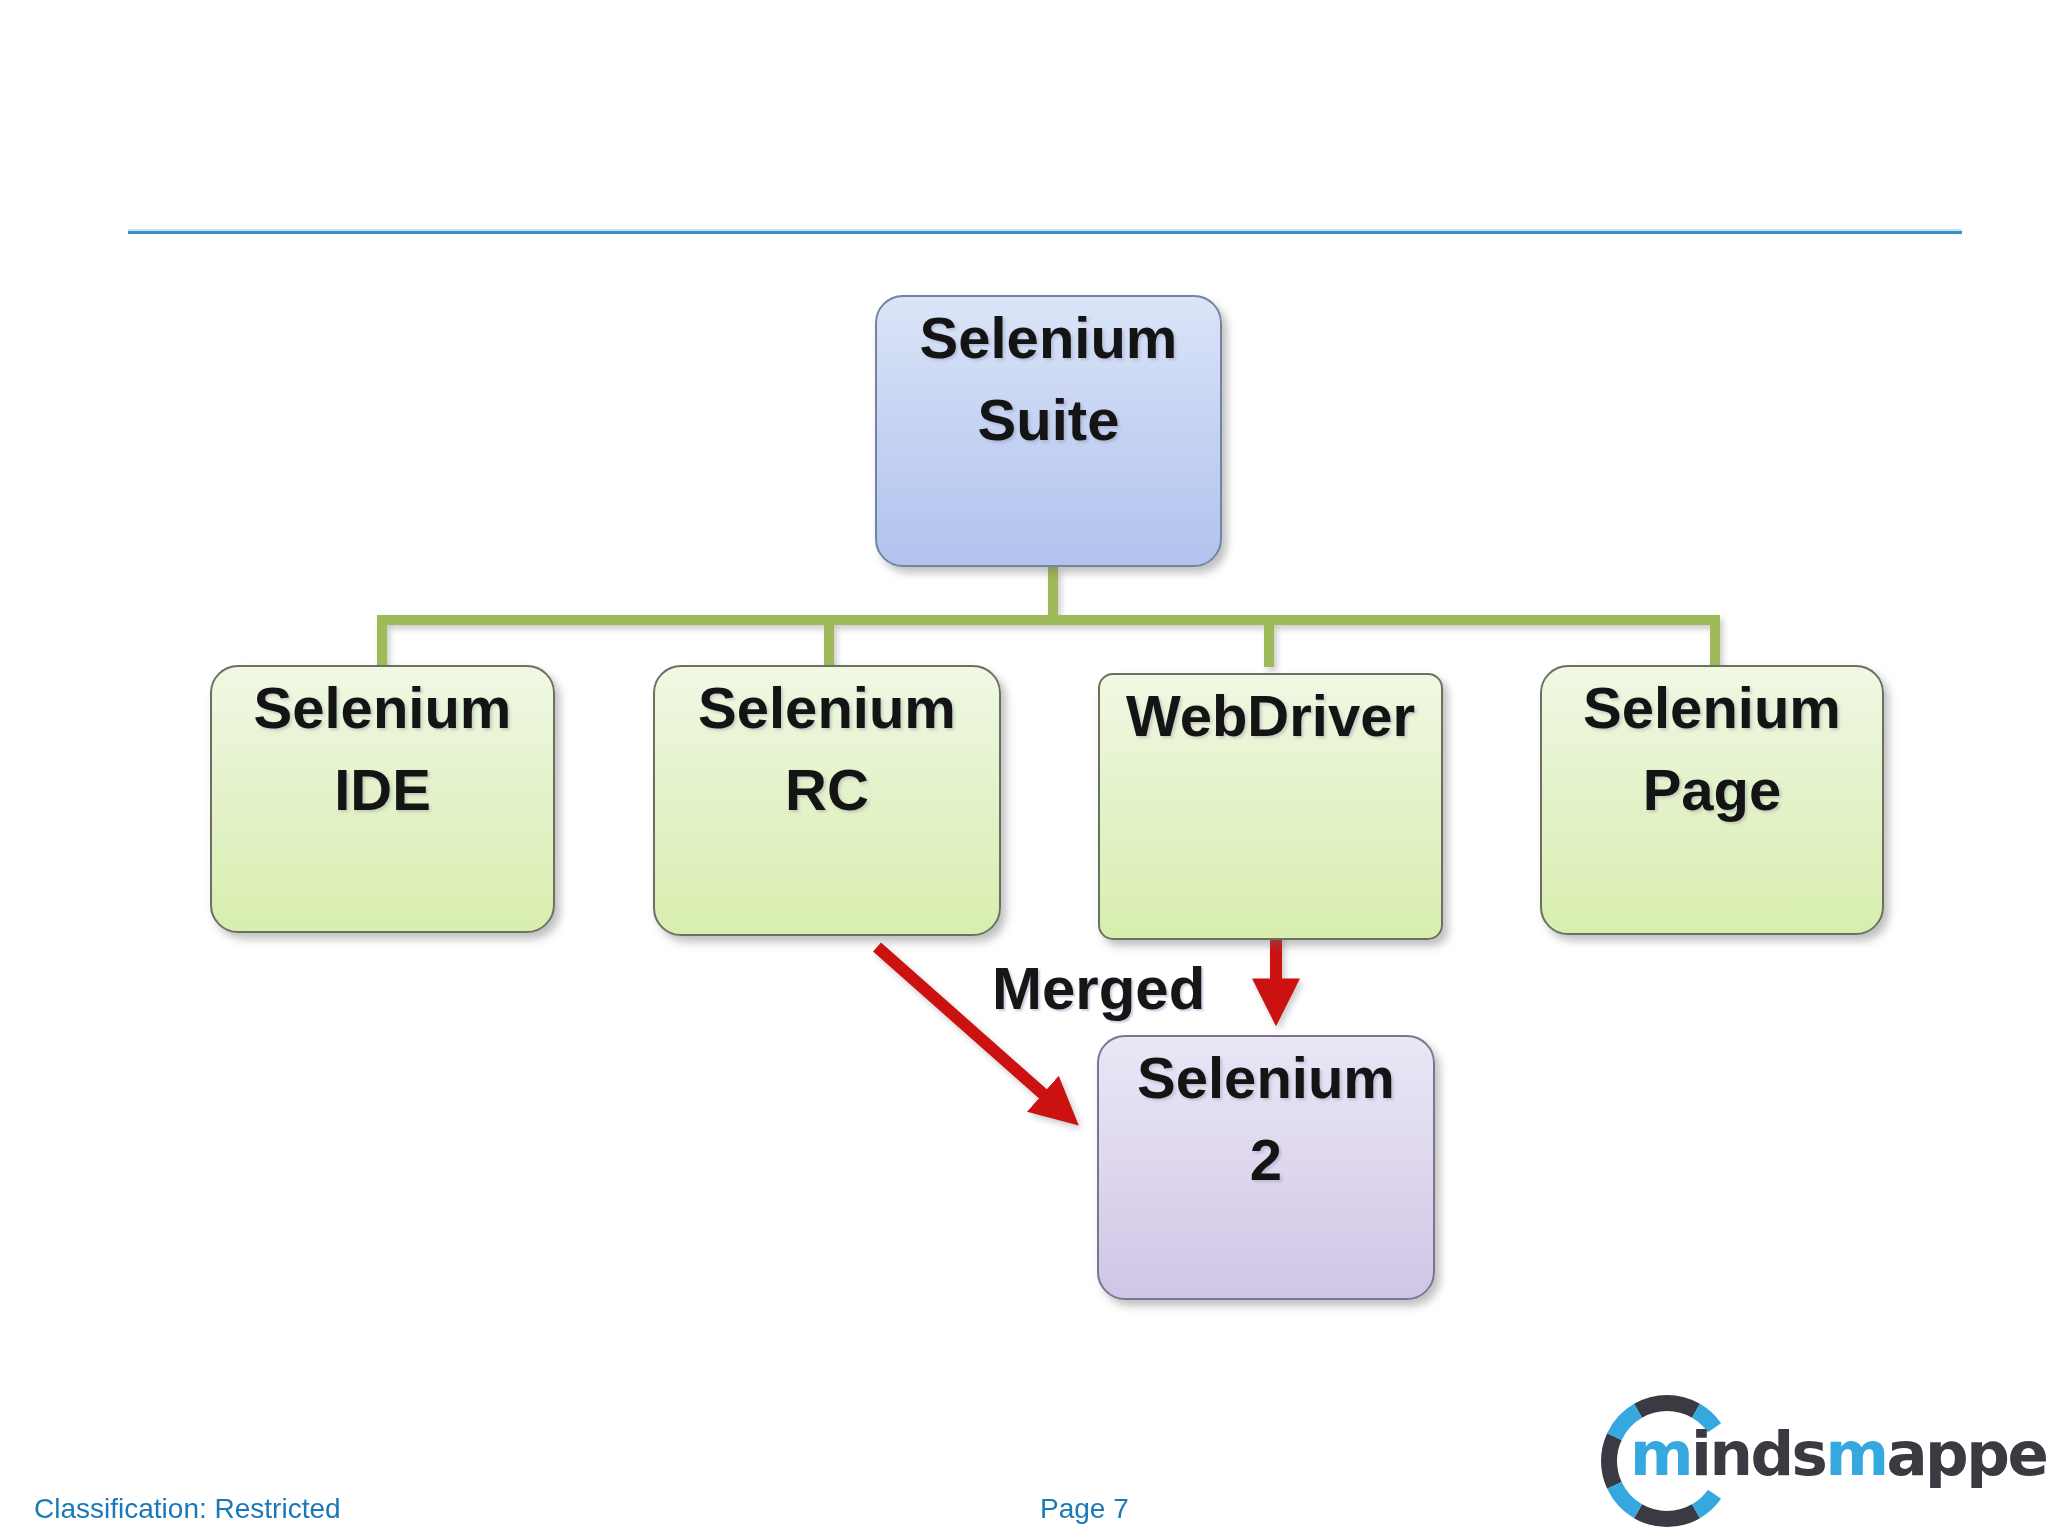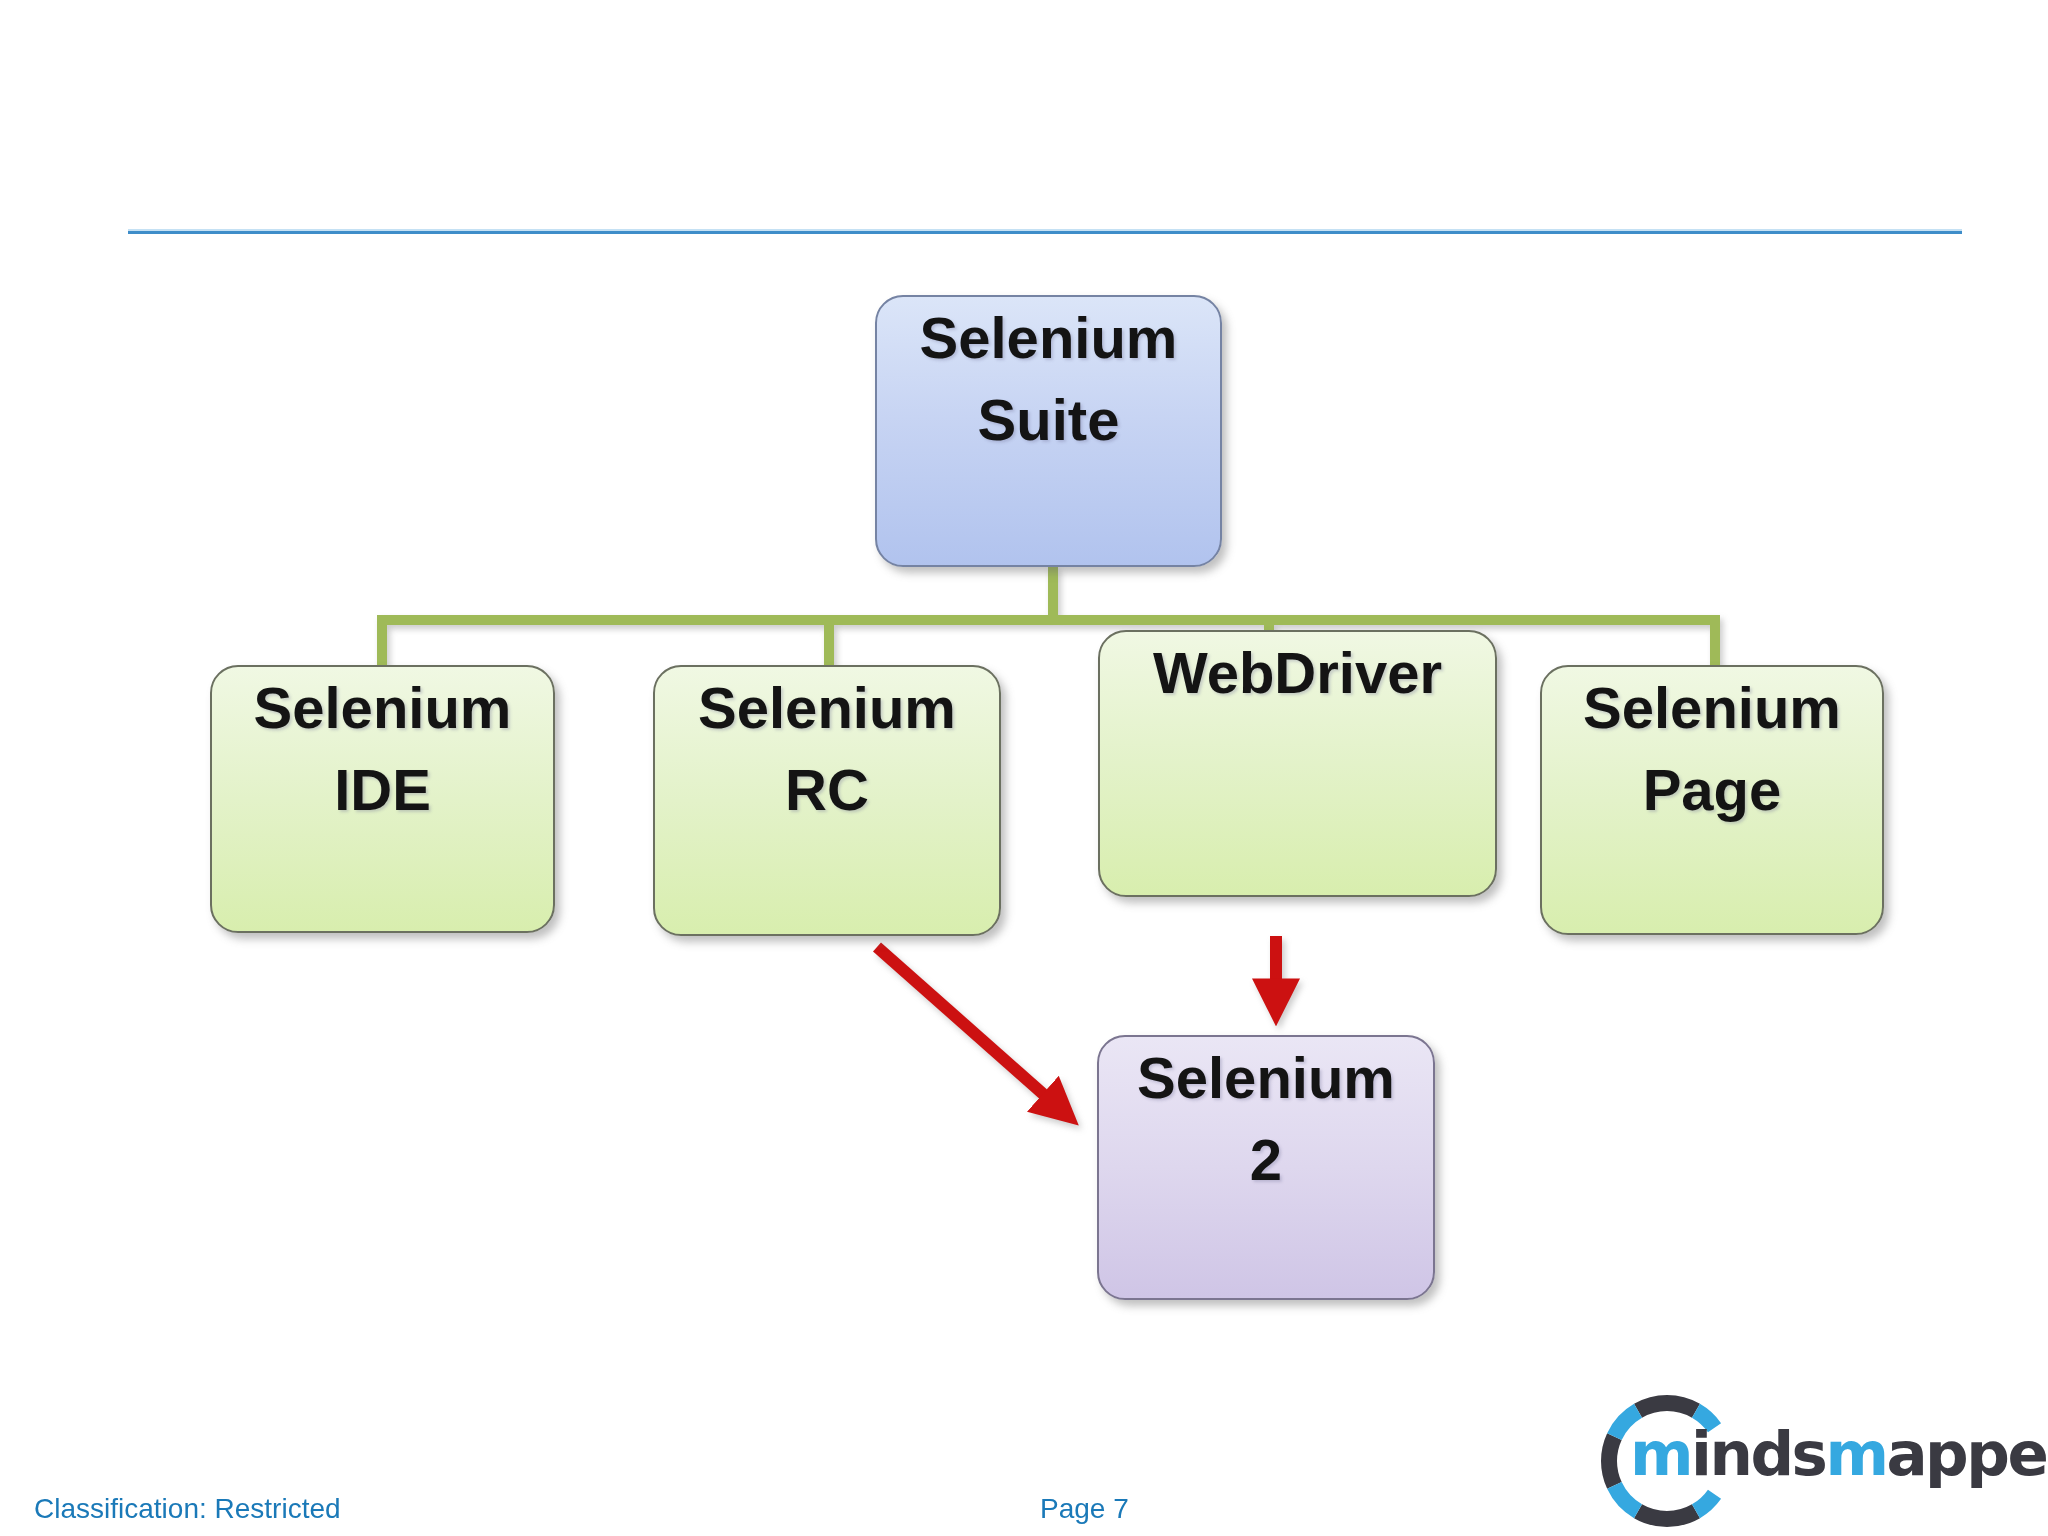--- a/index.html
+++ b/index.html
@@ -116,41 +116,42 @@
     </div>
   </div>
 
   <div class="node green" style="left:653px;top:665px;width:348px;height:271px;">
     <div class="label">
       <span>Selenium</span>
       <span>RC</span>
     </div>
   </div>
 
-  <div class="node green" style="left:1098px;top:630px;width:399px;height:267px;">
+  <div class="node green" style="left:1098px;top:673px;width:345px;height:267px;border-radius:15px;">
     <div class="label">
       <span>WebDriver</span>
 
     </div>
   </div>
 
   <div class="node green" style="left:1540px;top:665px;width:344px;height:270px;">
     <div class="label">
       <span>Selenium</span>
       <span>Page</span>
     </div>
   </div>
 
   <div class="node purple" style="left:1097px;top:1035px;width:338px;height:265px;">
     <div class="label">
       <span>Selenium</span>
       <span>2</span>
     </div>
   </div>
 
+  <div class="merged-label">Merged</div>
 
   <div class="footer-text footer-classification">Classification: Restricted</div>
   <div class="footer-text footer-page">Page 7</div>
 
   <div class="logo">
     <svg class="logo-ring" width="145" height="145" viewBox="0 0 145 145" xmlns="http://www.w3.org/2000/svg">
       <circle class="ring-dark" cx="71" cy="69" r="58" stroke-width="16" pathLength="360" stroke-dasharray="0 60 60 35 50 35 60 60"></circle>
       <circle class="ring-blue" cx="71" cy="69" r="58" stroke-width="16" pathLength="360" stroke-dasharray="0 35 25 60 35 50 35 60 25 35"></circle>
     </svg>
     <div class="logo-text">

